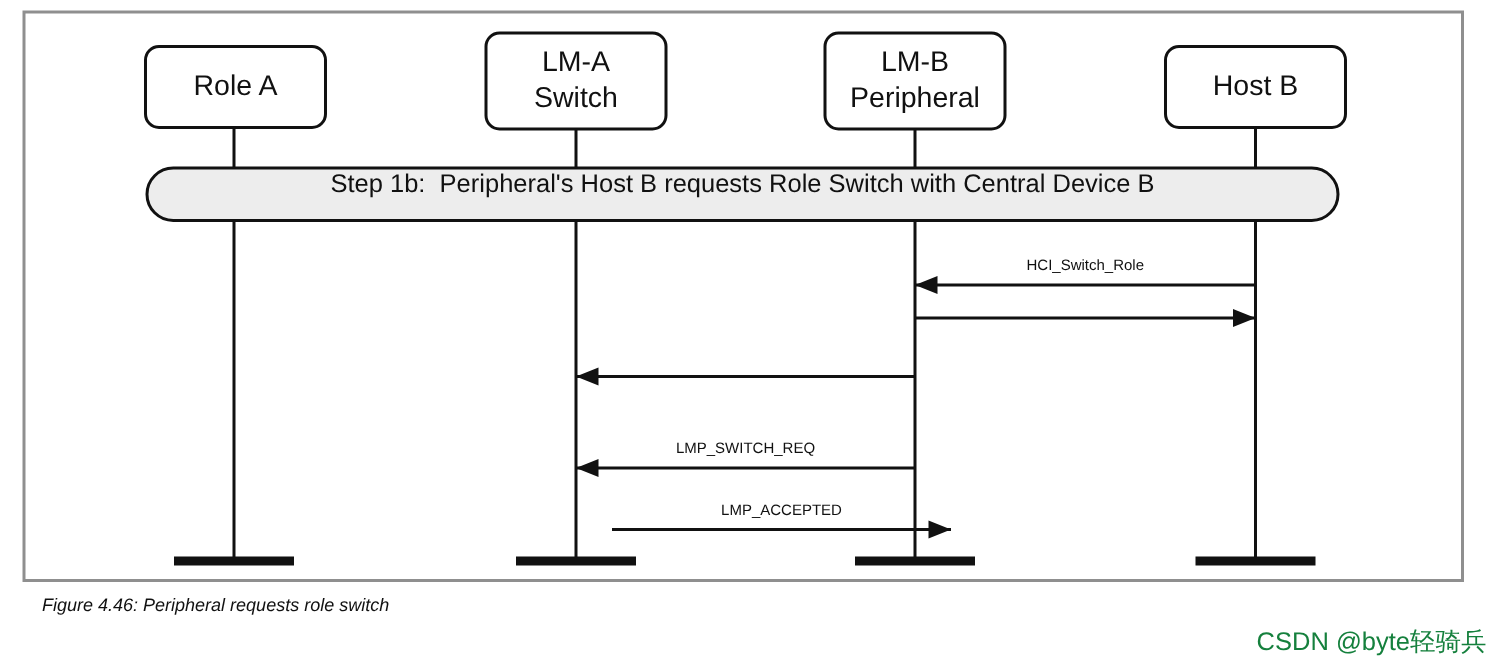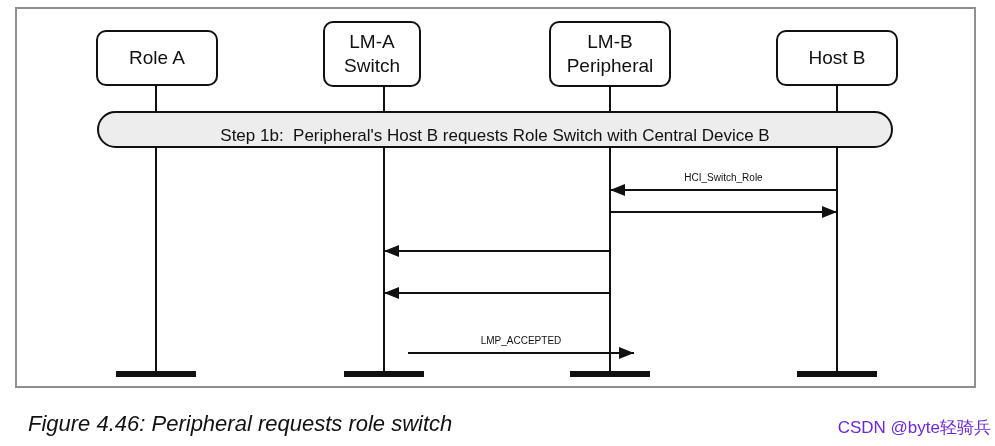--- a/index.html
+++ b/index.html
@@ -62,21 +62,21 @@
     position: absolute;
     left: 97px;
     top: 111px;
     width: 796px;
     height: 37px;
     box-sizing: border-box;
     border: 2px solid #111111;
     border-radius: 19px;
     background: #ededed;
     display: flex;
-    align-items: flex-end;
+    align-items: flex-start;
     justify-content: center;
     font-size: 17px;
     color: #111111;
     z-index: 3;
     white-space: pre;
   }
   
   .message {
     position: absolute;
     display: flex;
@@ -110,32 +110,32 @@
     border-right: 15px solid #111111;
   }
   .message.dir-right .head {
     right: 0;
     border-left: 15px solid #111111;
   }
   
   .caption {
     position: absolute;
     left: 28px;
-    top: 411px;
-    font-size: 22px;
+    top: 396px;
+    font-size: 12px;
     font-style: italic;
     color: #111111;
     white-space: nowrap;
   }
   .watermark {
     position: absolute;
     right: 4px;
     top: 416px;
     font-size: 17px;
-    color: #6d28d9;
+    color: #15803d;
     white-space: nowrap;
   }
 </style>
 </head>
 <body>
 
 <div id="stage">
 
   <div class="frame"></div>
 
@@ -145,21 +145,21 @@
   <div class="lifeline" style="left:836px; top:86px; height:288px;"></div>
 
   <div class="terminator" style="left:116px; top:371px;"></div>
   <div class="terminator" style="left:344px; top:371px;"></div>
   <div class="terminator" style="left:570px; top:371px;"></div>
   <div class="terminator" style="left:797px; top:371px;"></div>
 
   <div class="actor-box" style="left:96px; top:30px; width:122px; height:56px;">
     <span>Role A</span>
   </div>
-  <div class="actor-box" style="left:323px; top:21px; width:98px; height:66px;">
+  <div class="actor-box" style="left:323px; top:21px; width:122px; height:66px;">
     <span>LM-A</span>
     <span>Switch</span>
   </div>
   <div class="actor-box" style="left:776px; top:30px; width:122px; height:56px;">
     <span>Host B</span>
   </div>
   <div class="actor-box" style="left:549px; top:21px; width:122px; height:66px;">
     <span>LM-B</span>
     <span>Peripheral</span>
   </div>
@@ -181,20 +181,21 @@
       </div>
   </div>
 
   <div class="message dir-left" style="left:384px; top:250px; width:226px;">
     <div class="msg-line">
         <span class="head"></span>
       </div>
   </div>
 
   <div class="message dir-left" style="left:384px; top:292px; width:226px;">
+    <div class="msg-label">LMP_SWITCH_REQ</div>
     <div class="msg-line">
         <span class="head"></span>
       </div>
   </div>
 
   <div class="message dir-right" style="left:408px; top:333px; width:226px;">
     <div class="msg-label">LMP_ACCEPTED</div>
     <div class="msg-line">
         <span class="head"></span>
       </div>

